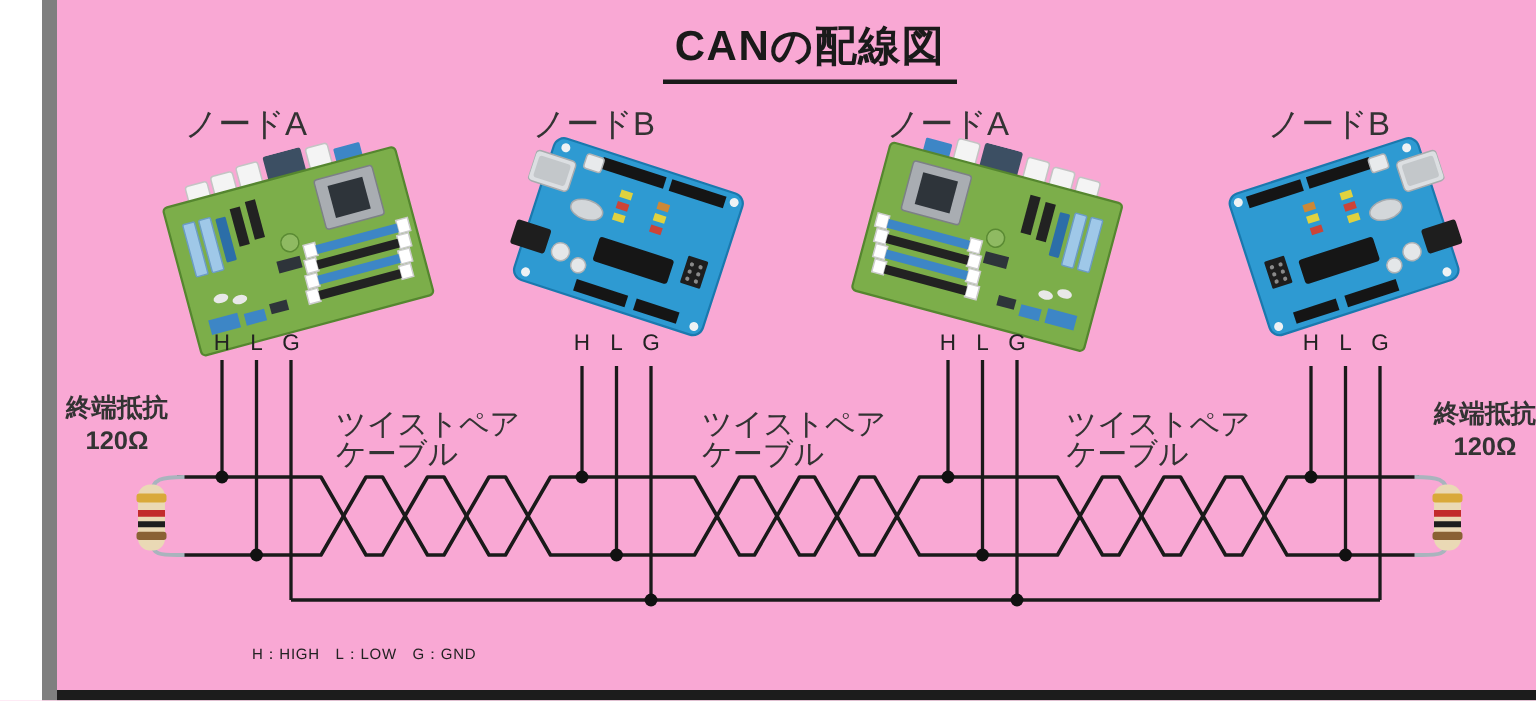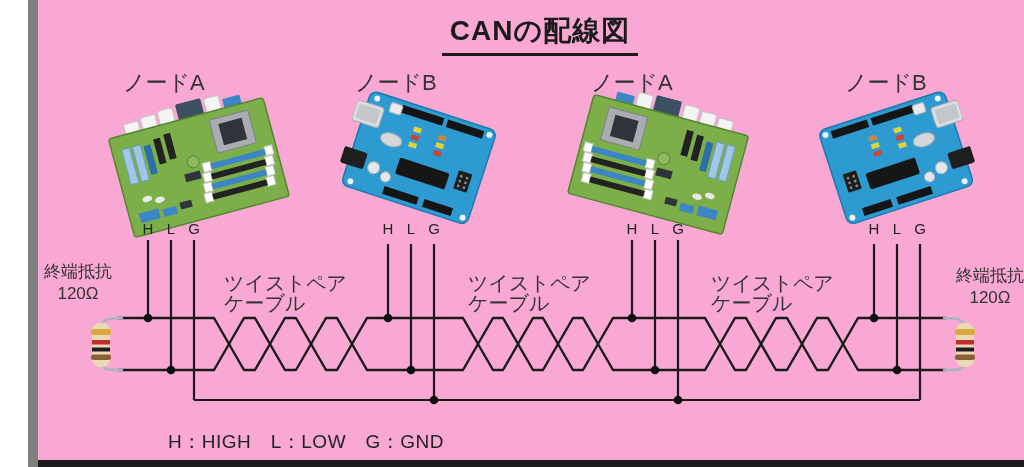--- a/index.html
+++ b/index.html
@@ -11,23 +11,23 @@
   .band-right{position:absolute;right:0;top:0;width:8px;height:467px;background:#8c8c8c;border-left:2px solid #d9d9d9;}
   .band-bottom{position:absolute;left:10px;right:8px;bottom:0;height:7px;background:#1c1c1c;}
   .title-wrap{position:absolute;left:0;top:12px;width:100%;text-align:center;}
   .title{
     display:inline-block;font-size:28px;font-weight:bold;letter-spacing:1px;
     color:#1a1a1a;border-bottom:3px solid #1a1a1a;padding:0 8px 3px 8px;margin:0;
   }
   .node-label{position:absolute;top:68px;width:110px;font-size:22px;color:#333;}
   .board{position:absolute;}
   .pin{position:absolute;top:220px;width:20px;text-align:center;font-size:15px;font-weight:500;color:#222;}
-  .term-label{position:absolute;width:90px;text-align:center;font-size:17px;line-height:22px;color:#333;}
+  .term-label{position:absolute;width:90px;text-align:center;font-size:17px;line-height:22px;color:#333;font-weight:bold;}
   .cable-label{position:absolute;top:273px;width:130px;text-align:left;font-size:20px;line-height:20px;color:#333;}
-  .legend{position:absolute;left:140px;top:429px;font-size:19px;color:#222;letter-spacing:0.5px;}
+  .legend{position:absolute;left:140px;top:429px;font-size:10px;color:#222;letter-spacing:0.5px;}
   svg{display:block;}
   .wires{position:absolute;left:0;top:0;pointer-events:none;}
 </style>
 </head>
 <body>
 
 <div class="canvas">
 
   <div class="band-left"></div>
   <div class="band-right"></div>

